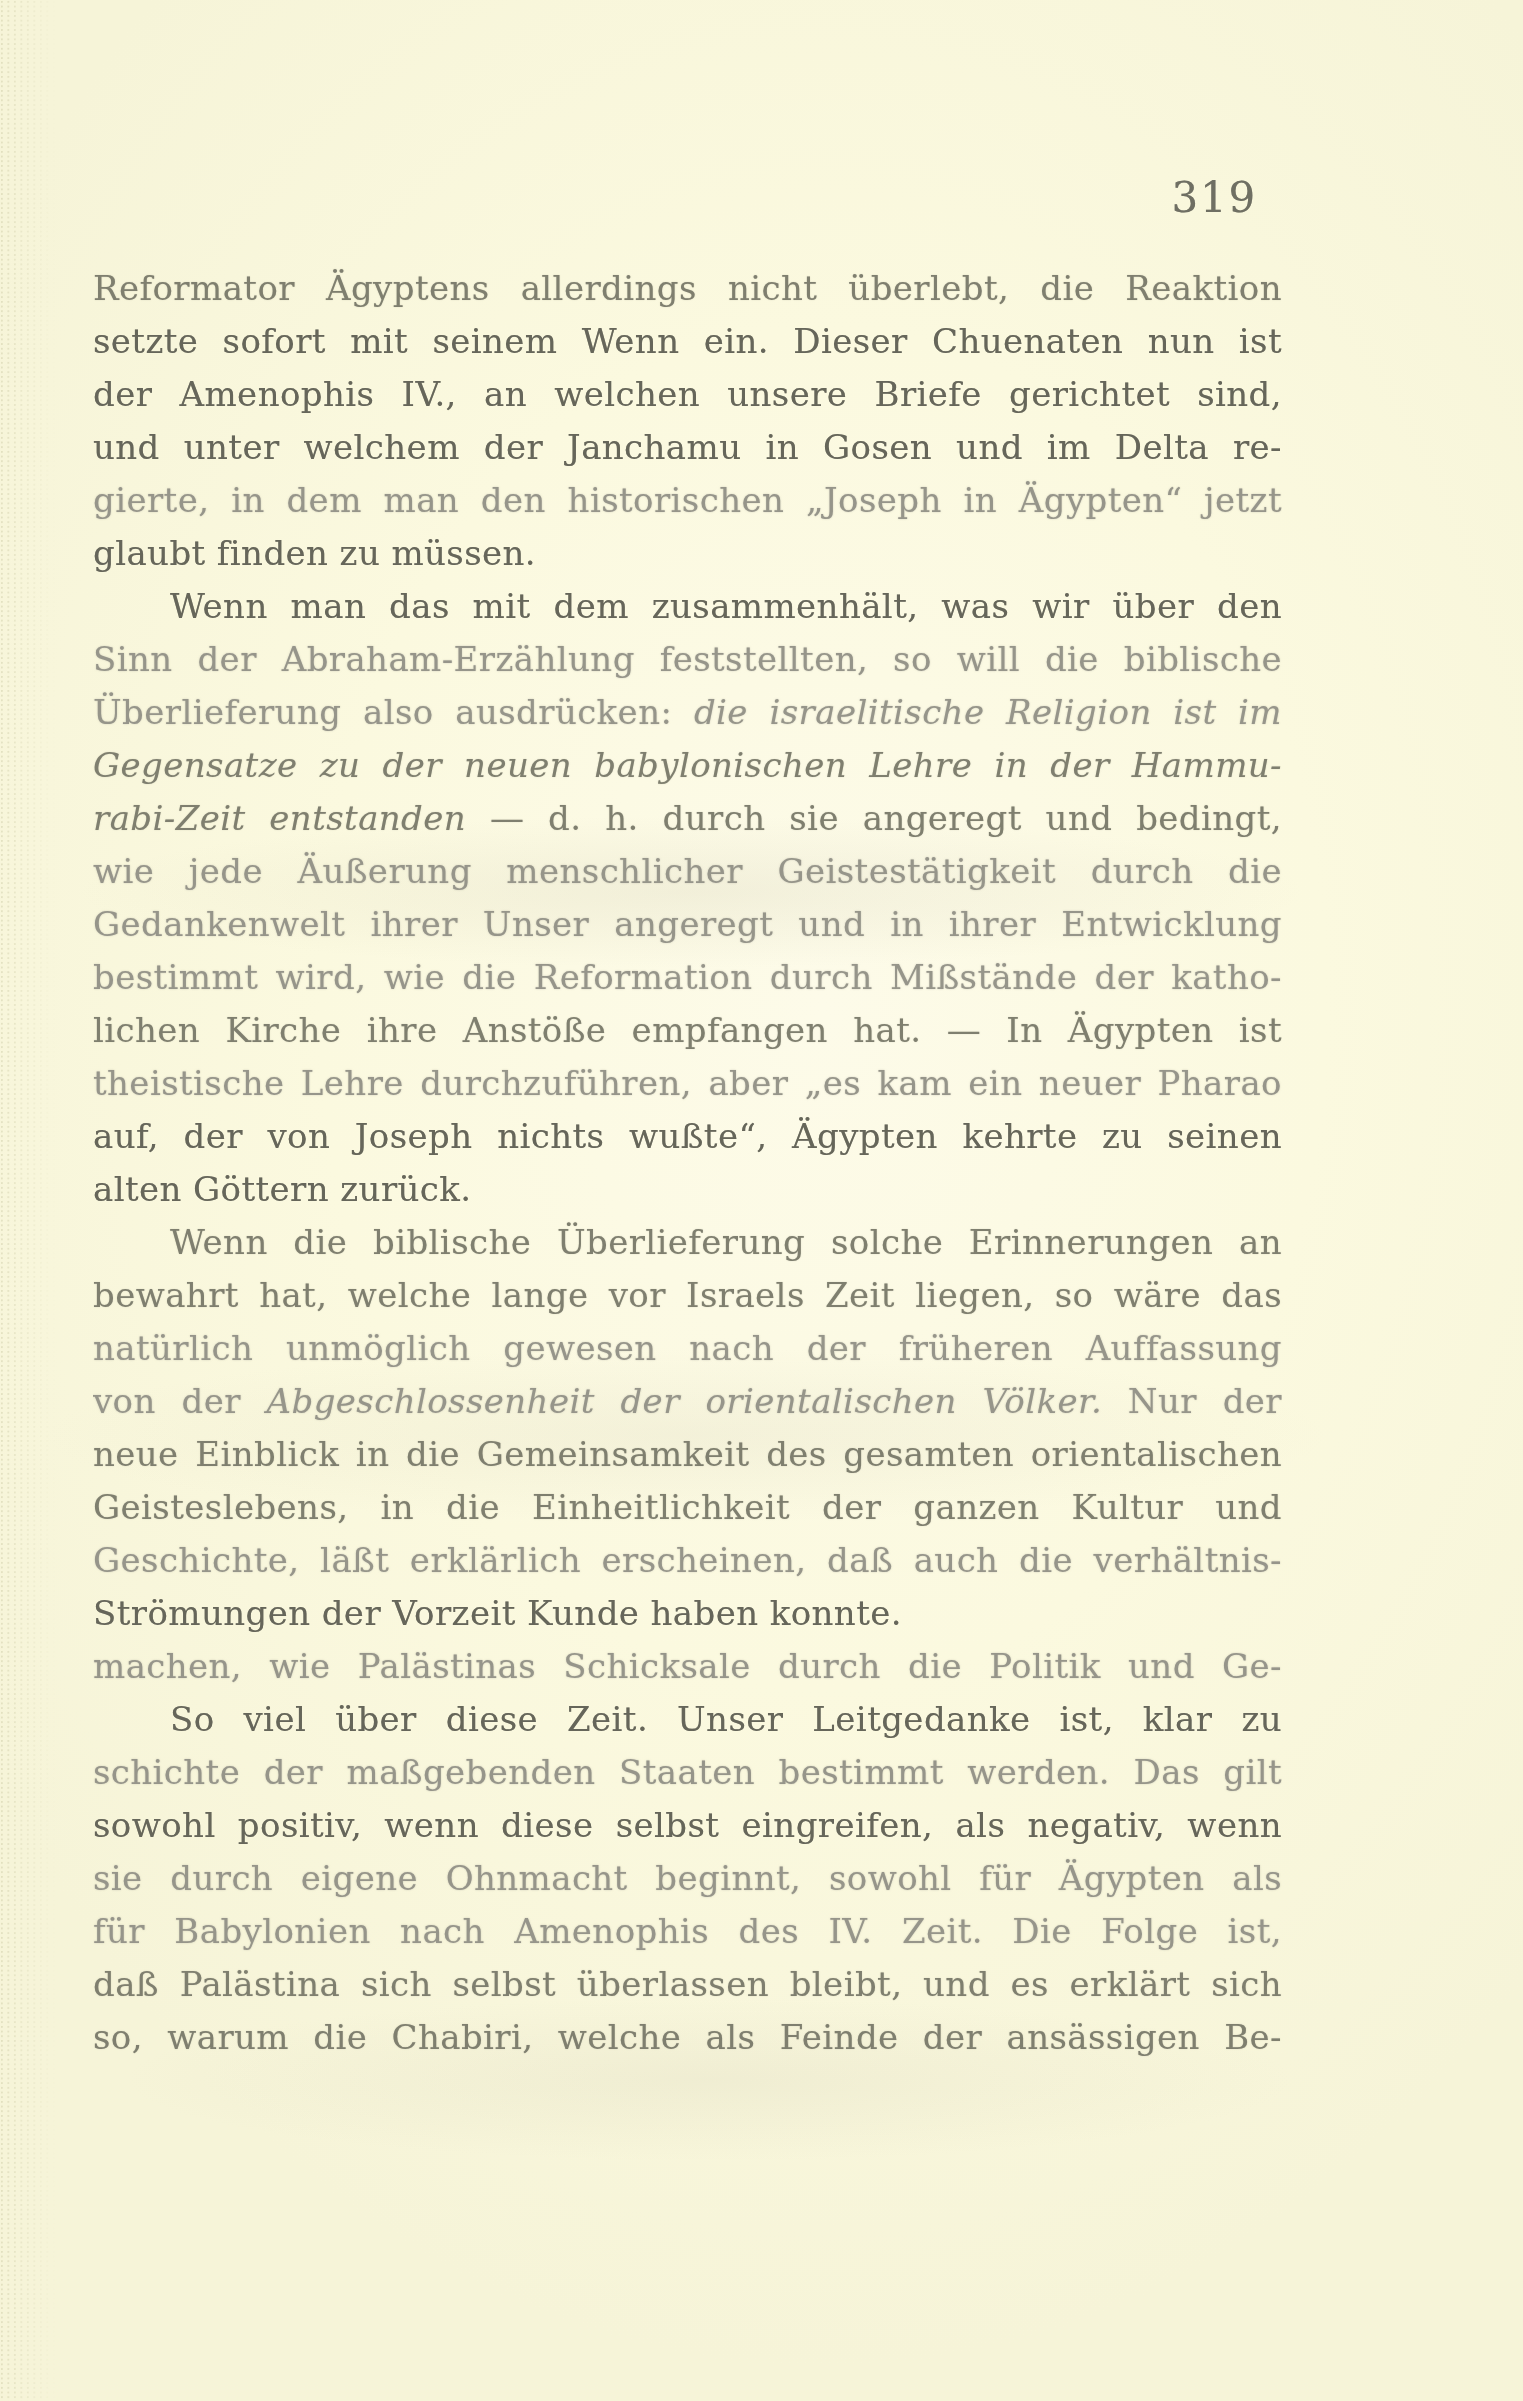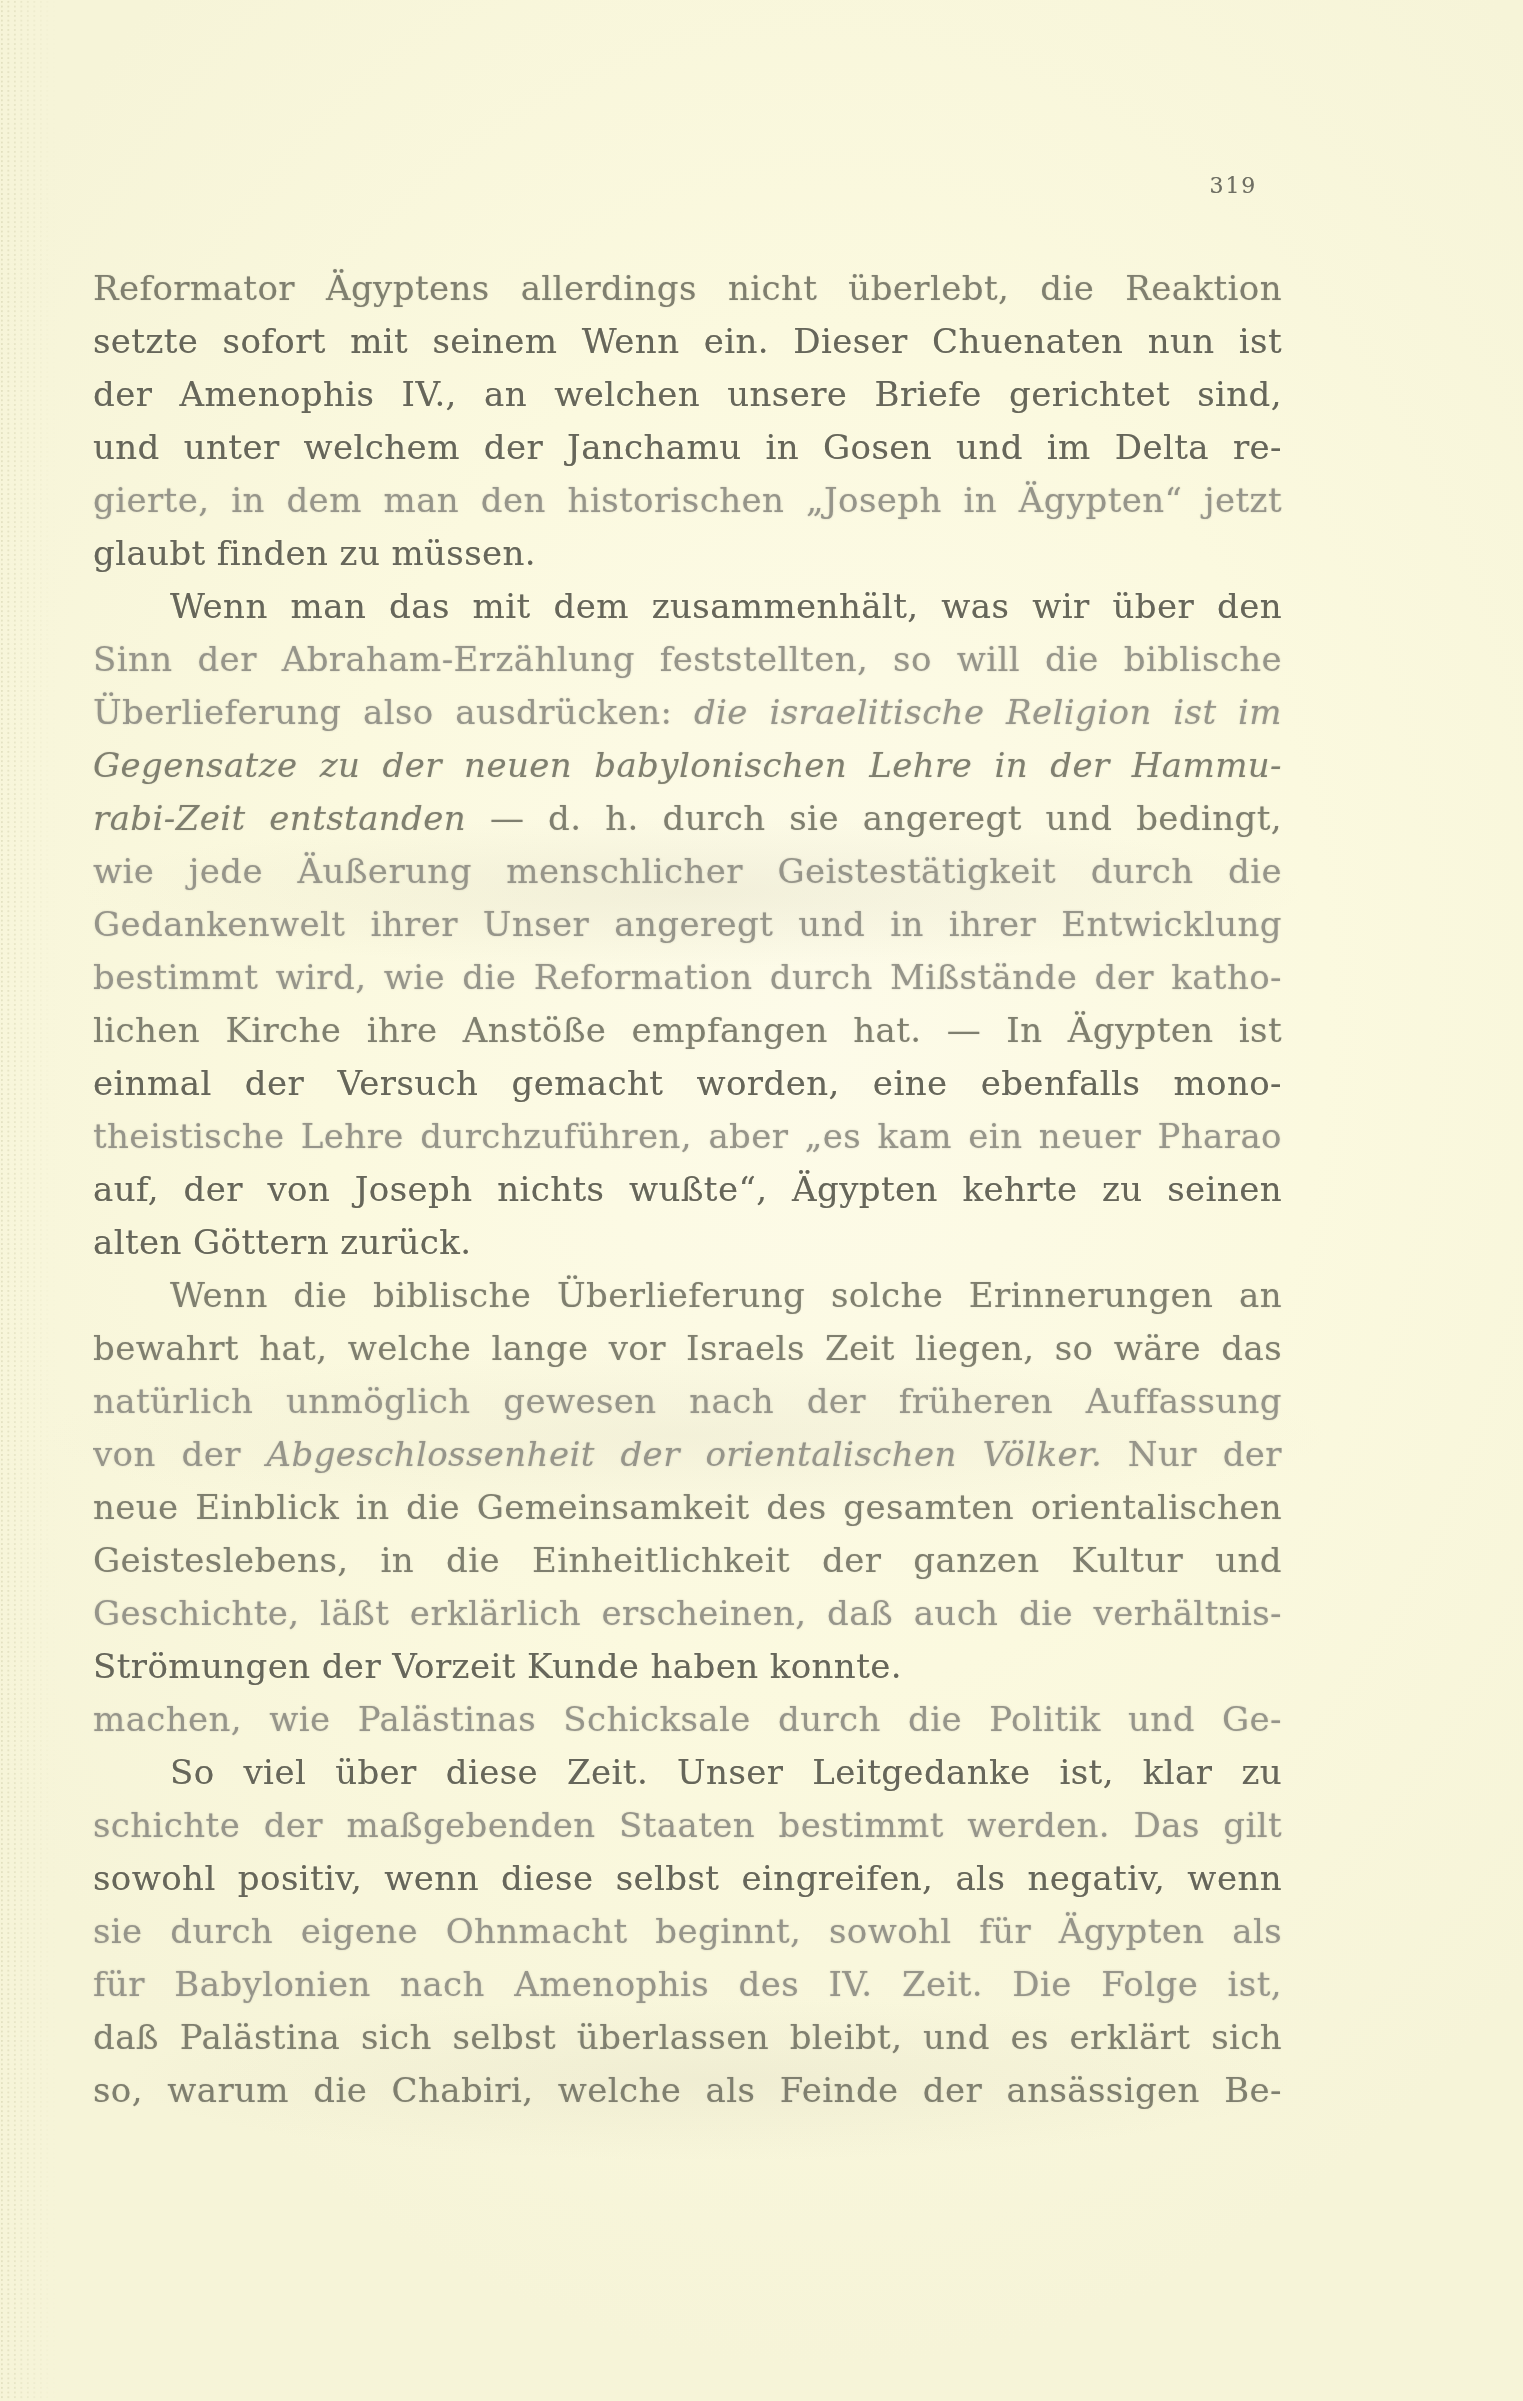--- a/index.html
+++ b/index.html
@@ -32,21 +32,21 @@
     background: radial-gradient(ellipse at center, rgba(210,206,180,0.25), transparent 70%); }
   .smudge-2 { left: 35px;  top: 1347px; width: 1300px; height: 177px;
     background: radial-gradient(ellipse at center, rgba(214,210,184,0.22), transparent 70%); }
   .smudge-3 { left: 118px; top: 1997px; width: 1182px; height: 165px;
     background: radial-gradient(ellipse at center, rgba(210,206,180,0.22), transparent 70%); }
 
   .page-number {
     position: absolute;
     top: 173px;
     right: 267px;
-    font-size: 22px;
+    font-size: 42px;
     letter-spacing: 1.8px;
     color: #6f6f63;
     text-shadow: 0 0 0.6px rgba(111,111,99,0.5);
   }
 
   .text-block {
     position: absolute;
     left: 86px;
     top: 262px;
     width: 1189px;
@@ -91,21 +91,20 @@
       <div class="line tone-dark para-end"><span class="rm">glaubt finden zu müssen.</span></div>
       <div class="line tone-dark indent"><span class="rm">Wenn man das mit dem zusammenhält, was wir über den</span></div>
       <div class="line tone-faint"><span class="rm">Sinn der Abraham-Erzählung feststellten, so will die biblische</span></div>
       <div class="line tone-faint"><span class="rm">Überlieferung also ausdrücken: </span><span class="it">die israelitische Religion ist im</span></div>
       <div class="line tone-mid"><span class="it">Gegensatze zu der neuen babylonischen Lehre in der Hammu-</span></div>
       <div class="line tone-mid"><span class="it">rabi-Zeit entstanden</span><span class="rm"> — d. h. durch sie angeregt und bedingt,</span></div>
       <div class="line tone-faint"><span class="rm">wie jede Äußerung menschlicher Geistestätigkeit durch die</span></div>
       <div class="line tone-faint"><span class="rm">Gedankenwelt ihrer Unser angeregt und in ihrer Entwicklung</span></div>
       <div class="line tone-faint"><span class="rm">bestimmt wird, wie die Reformation durch Mißstände der katho-</span></div>
       <div class="line tone-mid"><span class="rm">lichen Kirche ihre Anstöße empfangen hat. — In Ägypten ist</span></div>
-      <div class="line tone-dark"><span class="rm">einmal der Versuch gemacht worden, eine ebenfalls mono-</span></div>
       <div class="line tone-faint"><span class="rm">theistische Lehre durchzuführen, aber „es kam ein neuer Pharao</span></div>
       <div class="line tone-dark"><span class="rm">auf, der von Joseph nichts wußte“, Ägypten kehrte zu seinen</span></div>
       <div class="line tone-dark para-end"><span class="rm">alten Göttern zurück.</span></div>
       <div class="line tone-mid indent"><span class="rm">Wenn die biblische Überlieferung solche Erinnerungen an</span></div>
       <div class="line tone-mid"><span class="rm">bewahrt hat, welche lange vor Israels Zeit liegen, so wäre das</span></div>
       <div class="line tone-faint"><span class="rm">natürlich unmöglich gewesen nach der früheren Auffassung</span></div>
       <div class="line tone-faint"><span class="rm">von der </span><span class="it">Abgeschlossenheit der orientalischen Völker.</span><span class="rm"> Nur der</span></div>
       <div class="line tone-mid"><span class="rm">neue Einblick in die Gemeinsamkeit des gesamten orientalischen</span></div>
       <div class="line tone-mid"><span class="rm">Geisteslebens, in die Einheitlichkeit der ganzen Kultur und</span></div>
       <div class="line tone-faint"><span class="rm">Geschichte, läßt erklärlich erscheinen, daß auch die verhältnis-</span></div>

